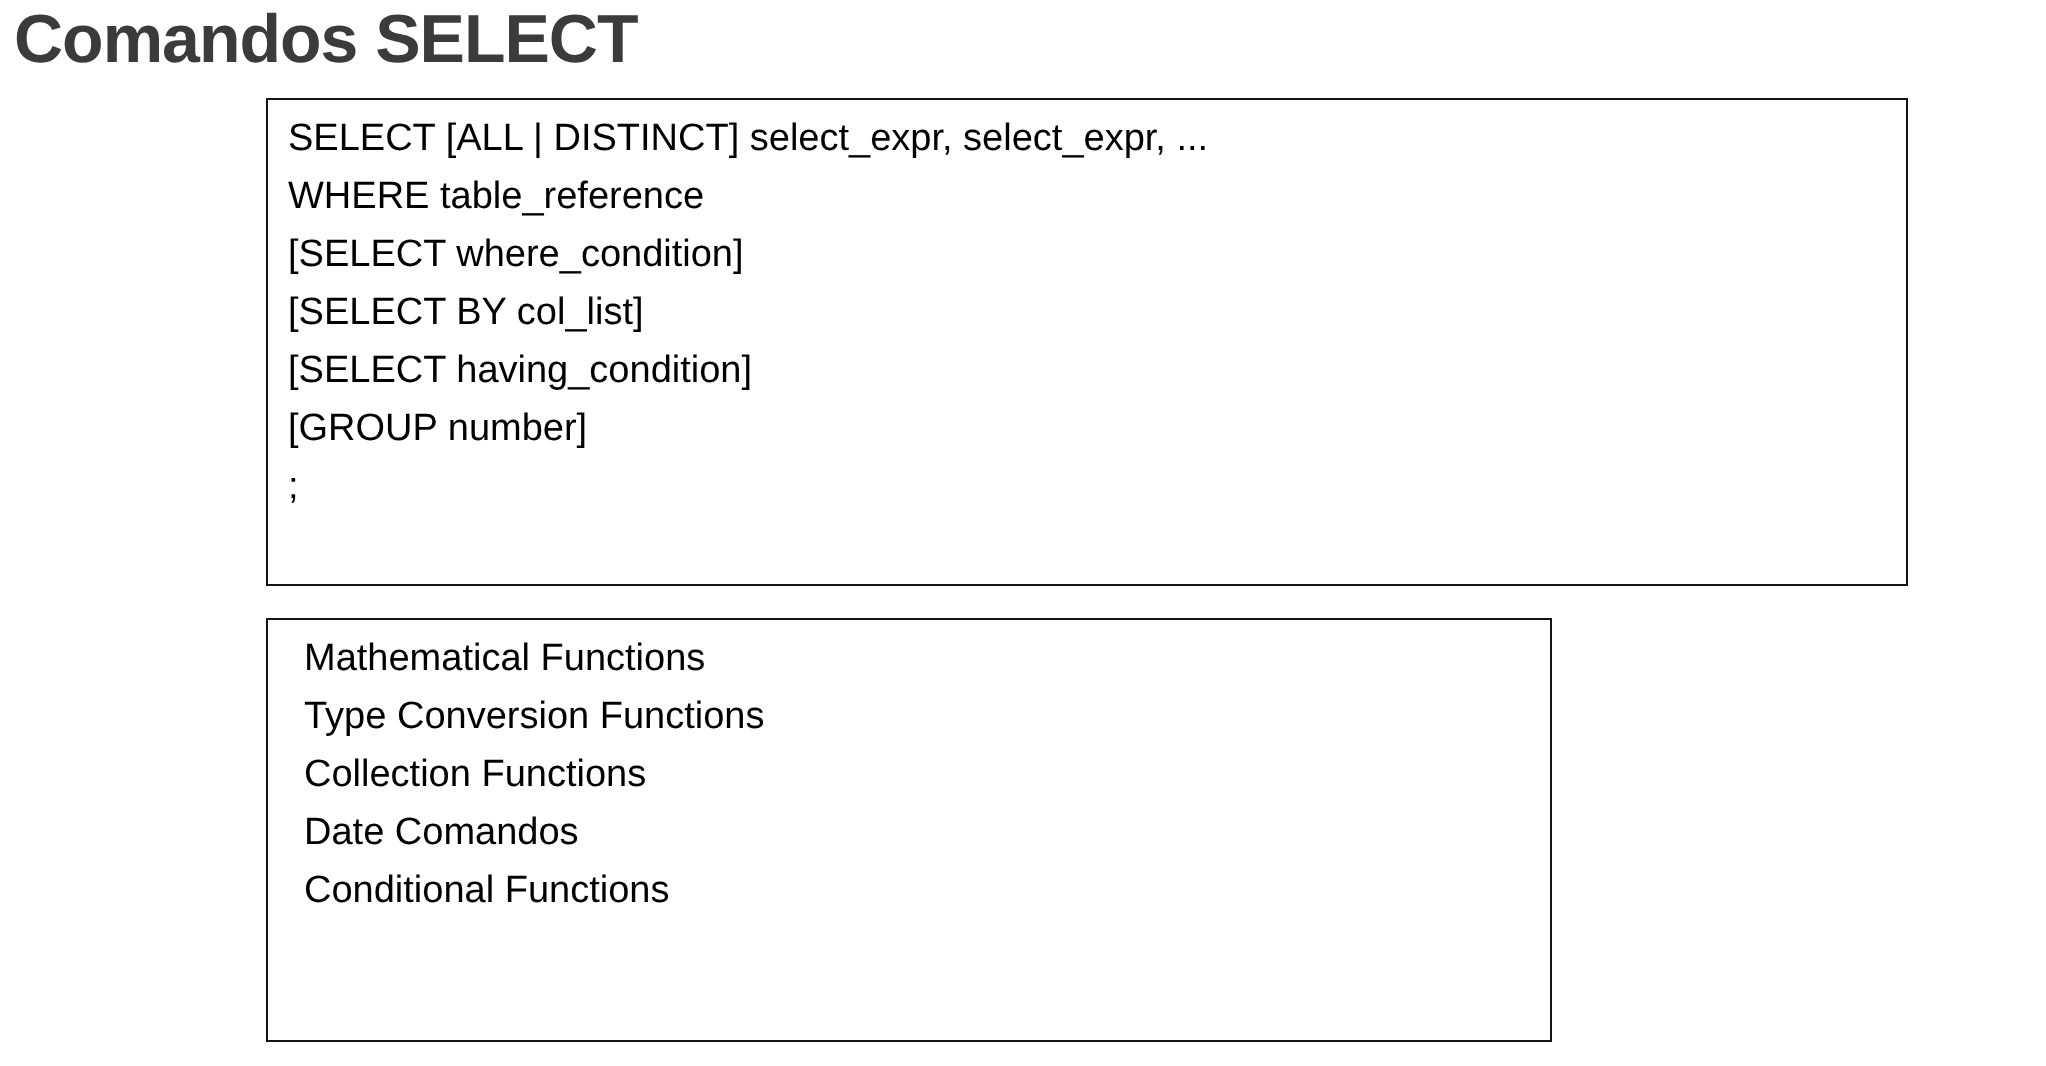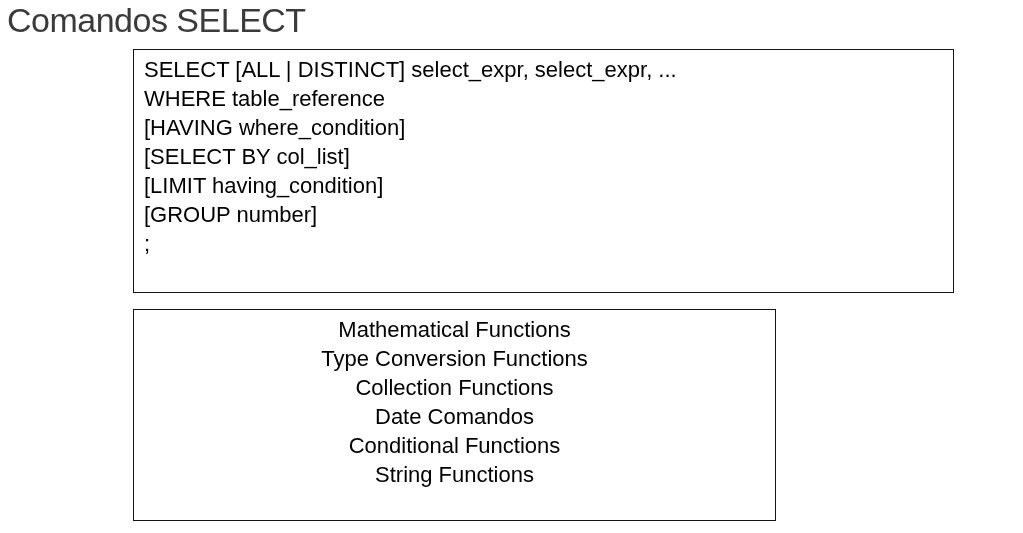--- a/index.html
+++ b/index.html
@@ -14,21 +14,21 @@
     position: relative;
     overflow: hidden;
   }
   .title {
     position: absolute;
     left: 7px;
     top: 1px;
     margin: 0;
     font-size: 34px;
     line-height: 38px;
-    font-weight: 400;
+    font-weight: 700;
     color: #3b3b3b;
     letter-spacing: -0.5px;
     white-space: nowrap;
   }
   .box {
     position: absolute;
     border: 1.5px solid #141414;
     background: #ffffff;
     box-sizing: border-box;
   }
@@ -38,48 +38,46 @@
     width: 821px;
     height: 244px;
     padding: 5px 10px;
   }
   .functions-box {
     left: 133px;
     top: 309px;
     width: 643px;
     height: 212px;
     padding: 5px 18px;
-    text-align: center;
   }
   .line {
-    font-size: 22px;
+    font-size: 19px;
     line-height: 29px;
     color: #000000;
     white-space: nowrap;
   }
 </style>
 </head>
 <body>
 
 <div>
 
   <h1 class="title">Comandos SELECT</h1>
 
   <div class="box syntax-box">
     <div class="line">SELECT [ALL | DISTINCT] select_expr, select_expr, ...</div>
     <div class="line">WHERE table_reference</div>
-    <div class="line">[HAVING where_condition]</div>
+    <div class="line">[SELECT where_condition]</div>
     <div class="line">[SELECT BY col_list]</div>
-    <div class="line">[LIMIT having_condition]</div>
+    <div class="line">[SELECT having_condition]</div>
     <div class="line">[GROUP number]</div>
     <div class="line">;</div>
   </div>
 
   <div class="box functions-box">
     <div class="line">Mathematical Functions</div>
     <div class="line">Type Conversion Functions</div>
     <div class="line">Collection Functions</div>
     <div class="line">Date Comandos</div>
     <div class="line">Conditional Functions</div>
-    <div class="line">String Functions</div>
   </div>
 
 </div>
 
 </body></html>

